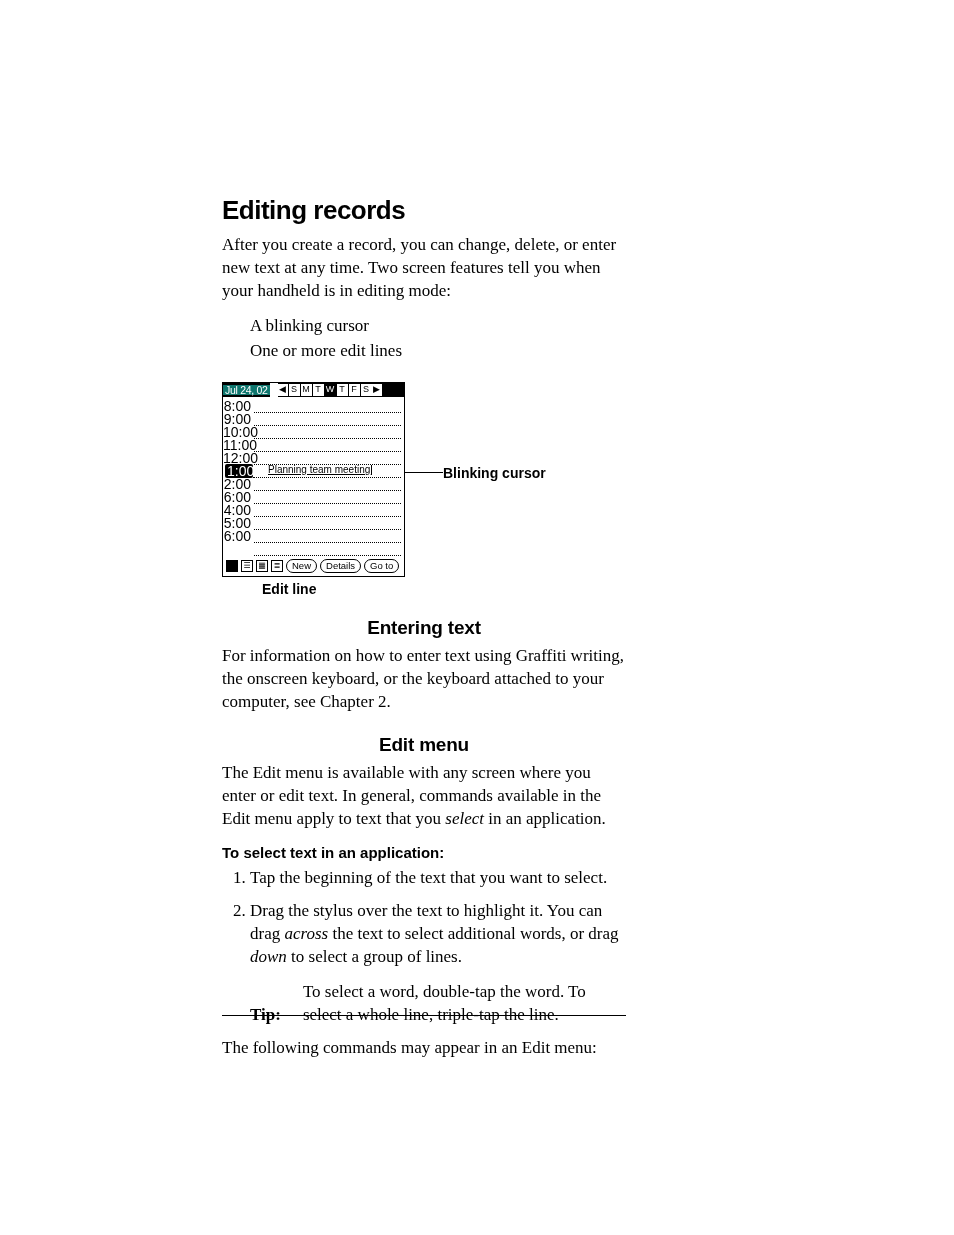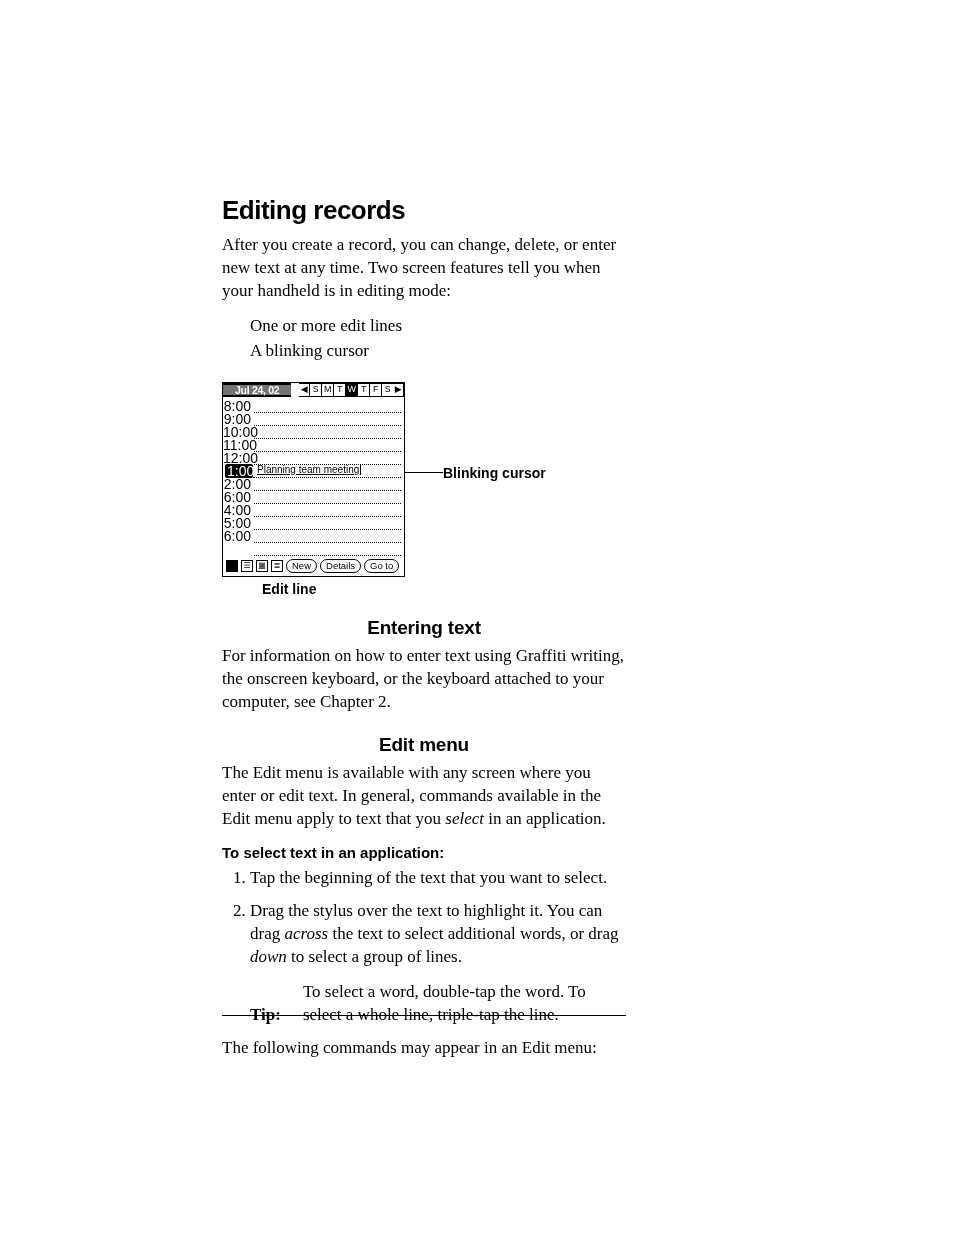--- a/index.html
+++ b/index.html
@@ -83,25 +83,25 @@
     font-size: 10.5px;
     line-height: 1;
   }
   .hh-top {
     display: flex;
     align-items: center;
     height: 14px;
     background: #000;
   }
   .hh-date {
-    background: #737373;
+    background: #0f766e;
     color: #fff;
-    font-weight: 700;
+    font-weight: 400;
     font-size: 10.5px;
-    padding: 0 12px;
+    padding: 0 2px;
     letter-spacing: -0.3px;
   }
   .hh-top-gap { width: 8px; background:#fff; height:14px;}
   .hh-arrow {
     width: 10px; height: 12px; margin:1px 0;
     background:#fff; display:flex; align-items:center; justify-content:center;
     font-size:9px; color:#000;
   }
   .hh-days { display:flex; height:14px;}
   .hh-day {
@@ -109,21 +109,21 @@
     border-left:1px solid #000;
     background:#fff; color:#000;
     display:flex; align-items:center; justify-content:center;
     font-size:9px;
   }
   .hh-day.sel { background:#000; color:#fff; }
   .hh-rows { padding: 3px 3px 0 0;}
   .hh-row { display:flex; align-items:center; height:13px; }
   .hh-time { width:28px; text-align:right; padding-right:3px; font-size:14px;}
   .hh-time.sel { background:#000; color:#fff; border-radius:2px; padding:0 2px; width:24px; margin-left:2px; text-align:right;}
-  .hh-entry { flex:1; height:12px; border-bottom:1px dotted #000; font-size:10px; text-decoration: underline; padding-left:4px; position:relative; }
+  .hh-entry { flex:1; height:12px; border-bottom:1px dotted #000; font-size:10px; text-decoration: underline; padding-left:15px; position:relative; }
   .hh-entry .cursor-bar { display:inline-block; width:1px; height:10px; background:#000; vertical-align:bottom; margin-left:1px;}
   .hh-bottom {
     display:flex; align-items:center; padding:3px 3px 3px 3px; gap:3px;
   }
   .hh-icon {
     width:12px; height:12px; border:1px solid #000; box-sizing:border-box;
     display:flex; align-items:center; justify-content:center;
     font-size:8px;
   }
   .hh-icon.solid { background:#000; }
@@ -171,22 +171,22 @@
 </head>
 <body>
 
 <div class="page">
 
   <h1 class="main-heading">Editing records</h1>
 
   <p class="body">After you create a record, you can change, delete, or enter new text at any time. Two screen features tell you when your handheld is in editing mode:</p>
 
   <div class="feature-list">
+    <div class="item">A blinking cursor</div>
     <div class="item">One or more edit lines</div>
-    <div class="item">A blinking cursor</div>
   </div>
 
   <div class="figure-row">
     <div class="handheld">
       <div class="hh-top">
         <span class="hh-date">Jul 24, 02</span>
         <span class="hh-top-gap"></span>
         <span class="hh-arrow">◀</span>
         <span class="hh-days">
           <span class="hh-day">S</span>

